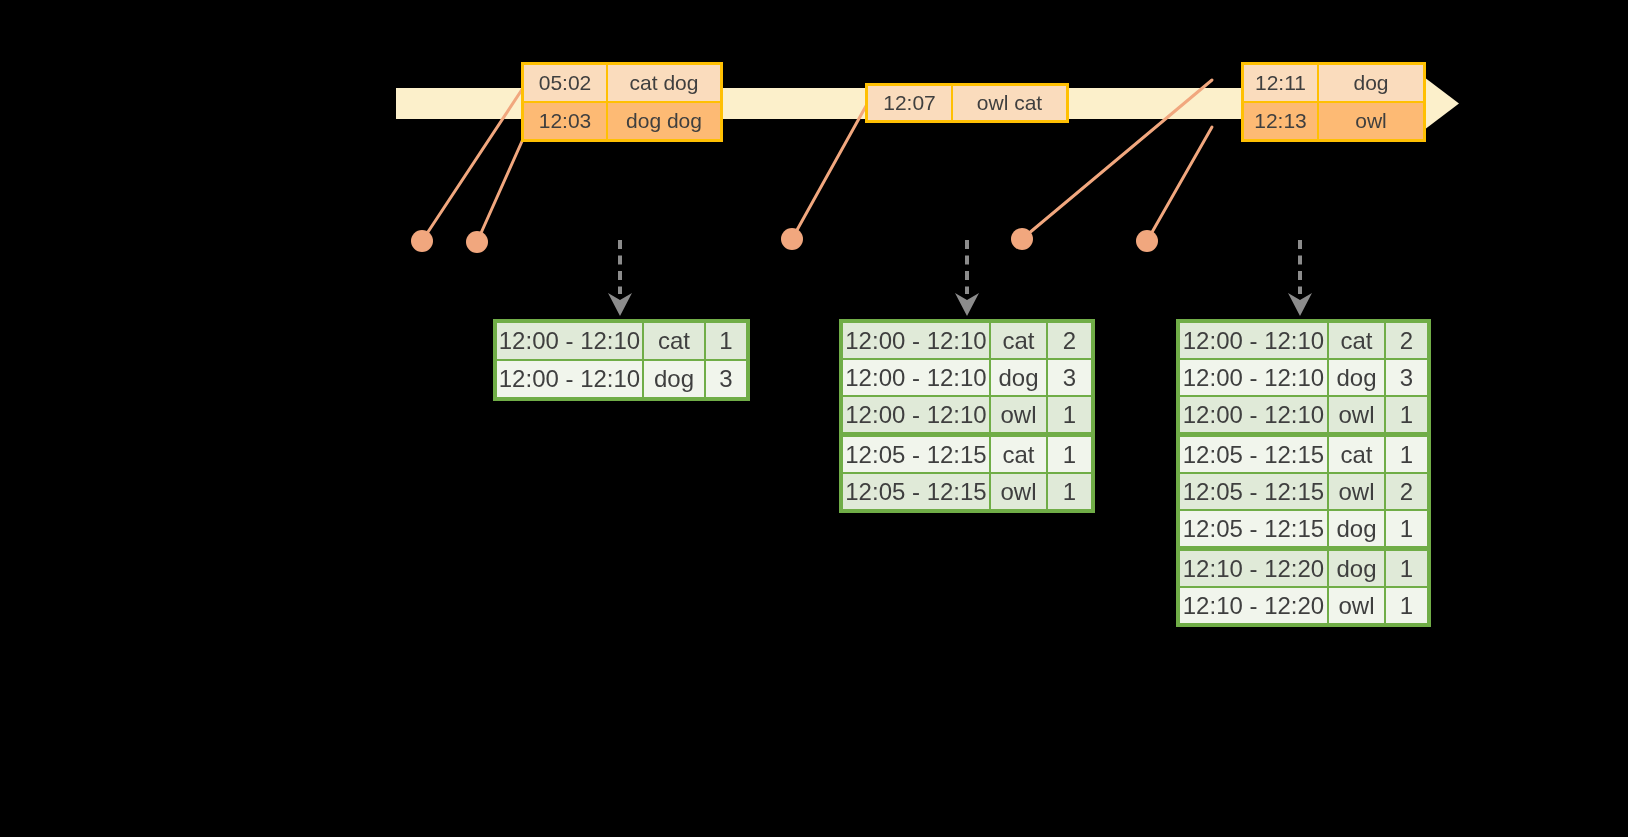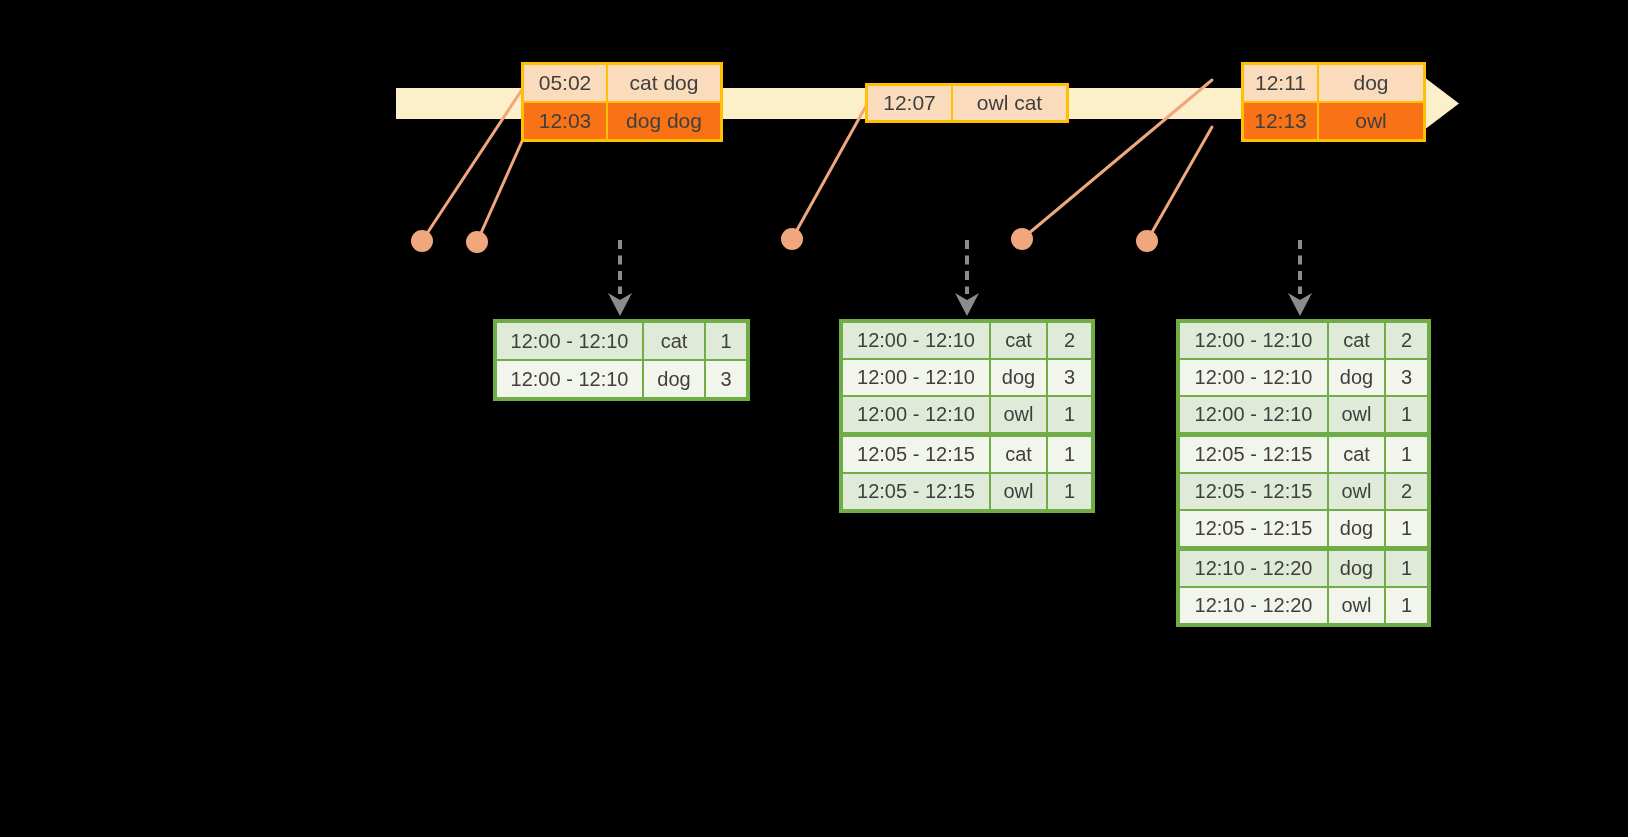--- a/index.html
+++ b/index.html
@@ -19,30 +19,30 @@
   
   .etable{
     position:absolute;display:grid;gap:2px;
     background:#FFC003;border:3px solid #FFC003;
     font-size:21px;
   }
   .etable .cell{
     display:flex;align-items:center;justify-content:center;
   }
   .e-dark{background:#FADCBD;}
-  .e-light{background:#f97316;}
+  .e-light{background:#fdba74;}
   #etable-1{left:521px;top:62px;grid-template-columns:82px 112px;grid-auto-rows:36px;}
   #etable-2{left:865px;top:83px;grid-template-columns:83px 113px;grid-auto-rows:34px;}
   #etable-3{left:1241px;top:62px;grid-template-columns:73px 104px;grid-auto-rows:36px;}
 
   
   .gtable{
     position:absolute;border:4px solid #70AD47;background:#70AD47;
     display:flex;flex-direction:column;gap:2px;
-    font-size:20px;
+    font-size:24px;
   }
   .grow{display:flex;gap:2px;}
   .grow.group-start{margin-top:3px;}
   .gcell{display:flex;align-items:center;justify-content:center;}
   .g-tint{background:#E0EAD8;}
   .g-light{background:#F1F5EC;}
 
   #gtable-1{left:493px;top:319px;}
   #gtable-1 .grow{height:36px;}
   #gtable-1 .time{width:145px;}

